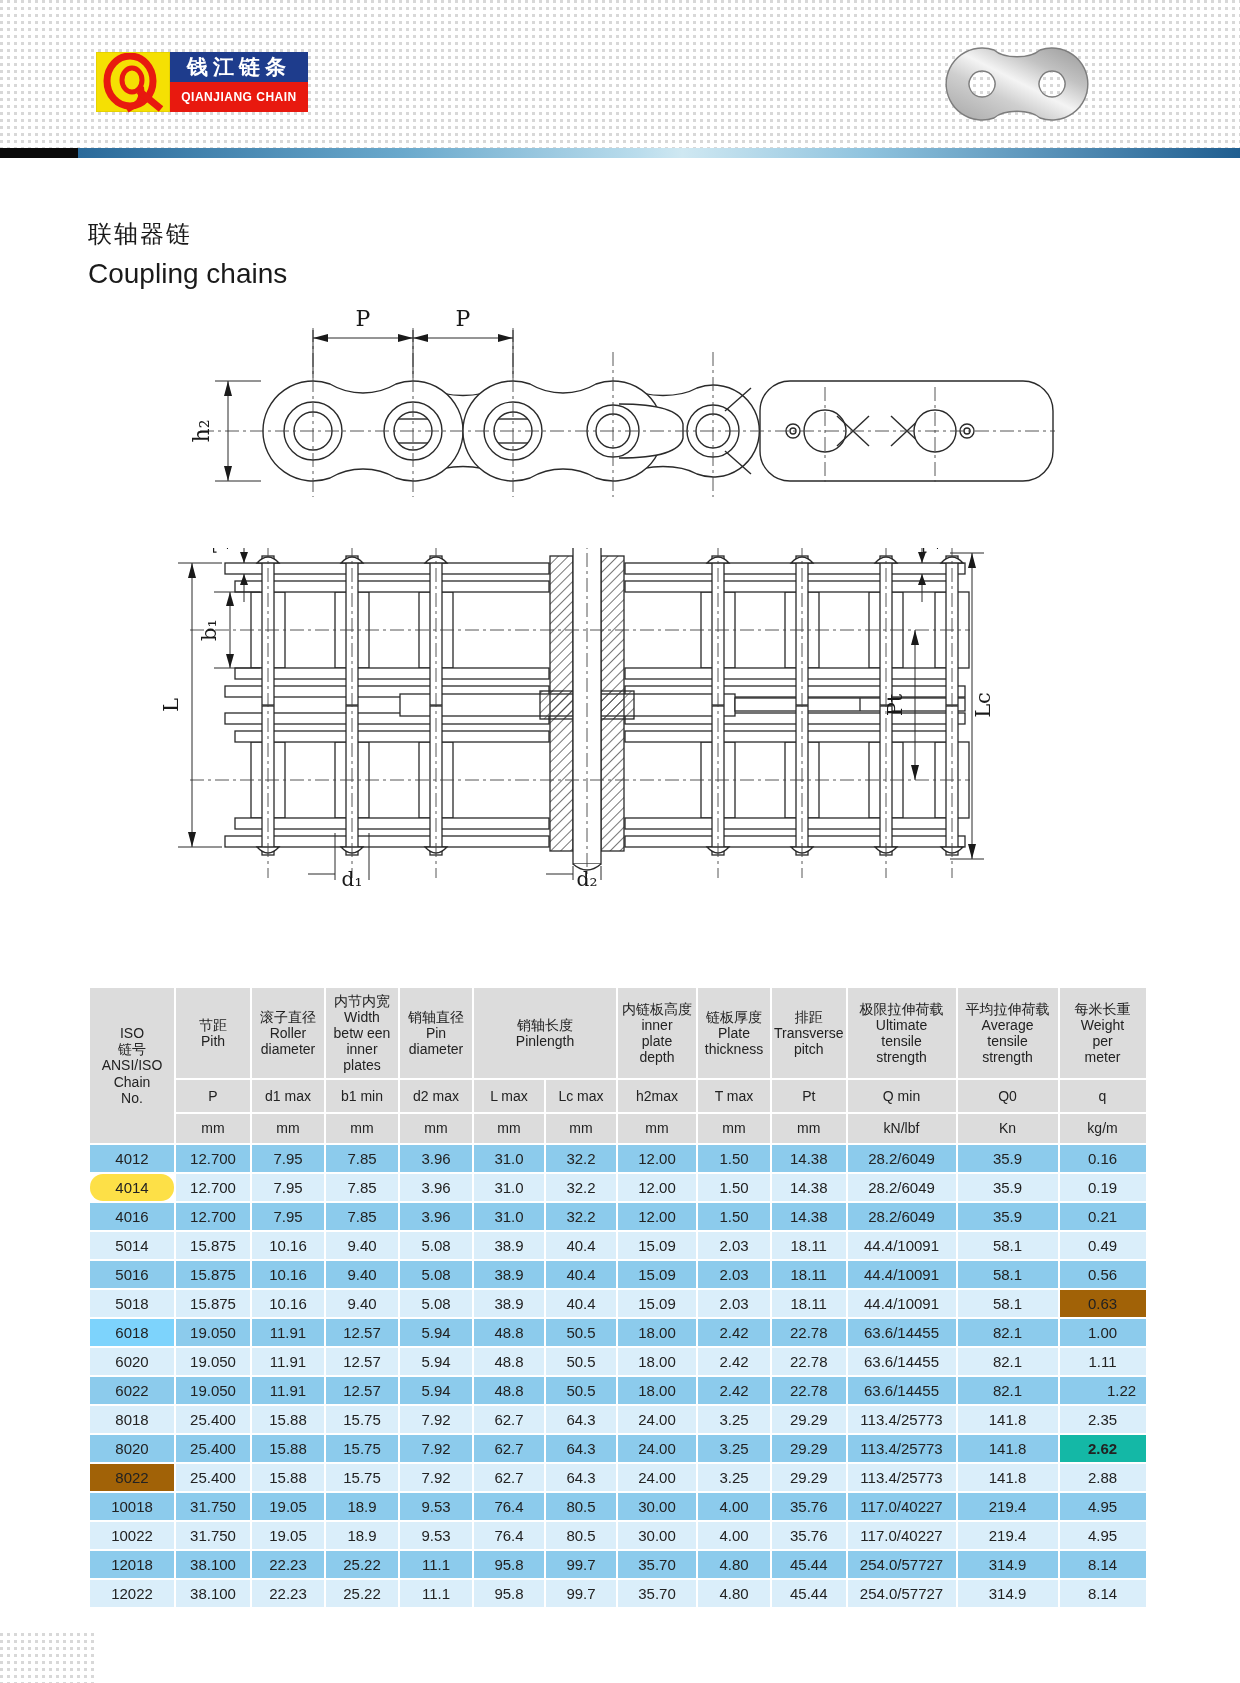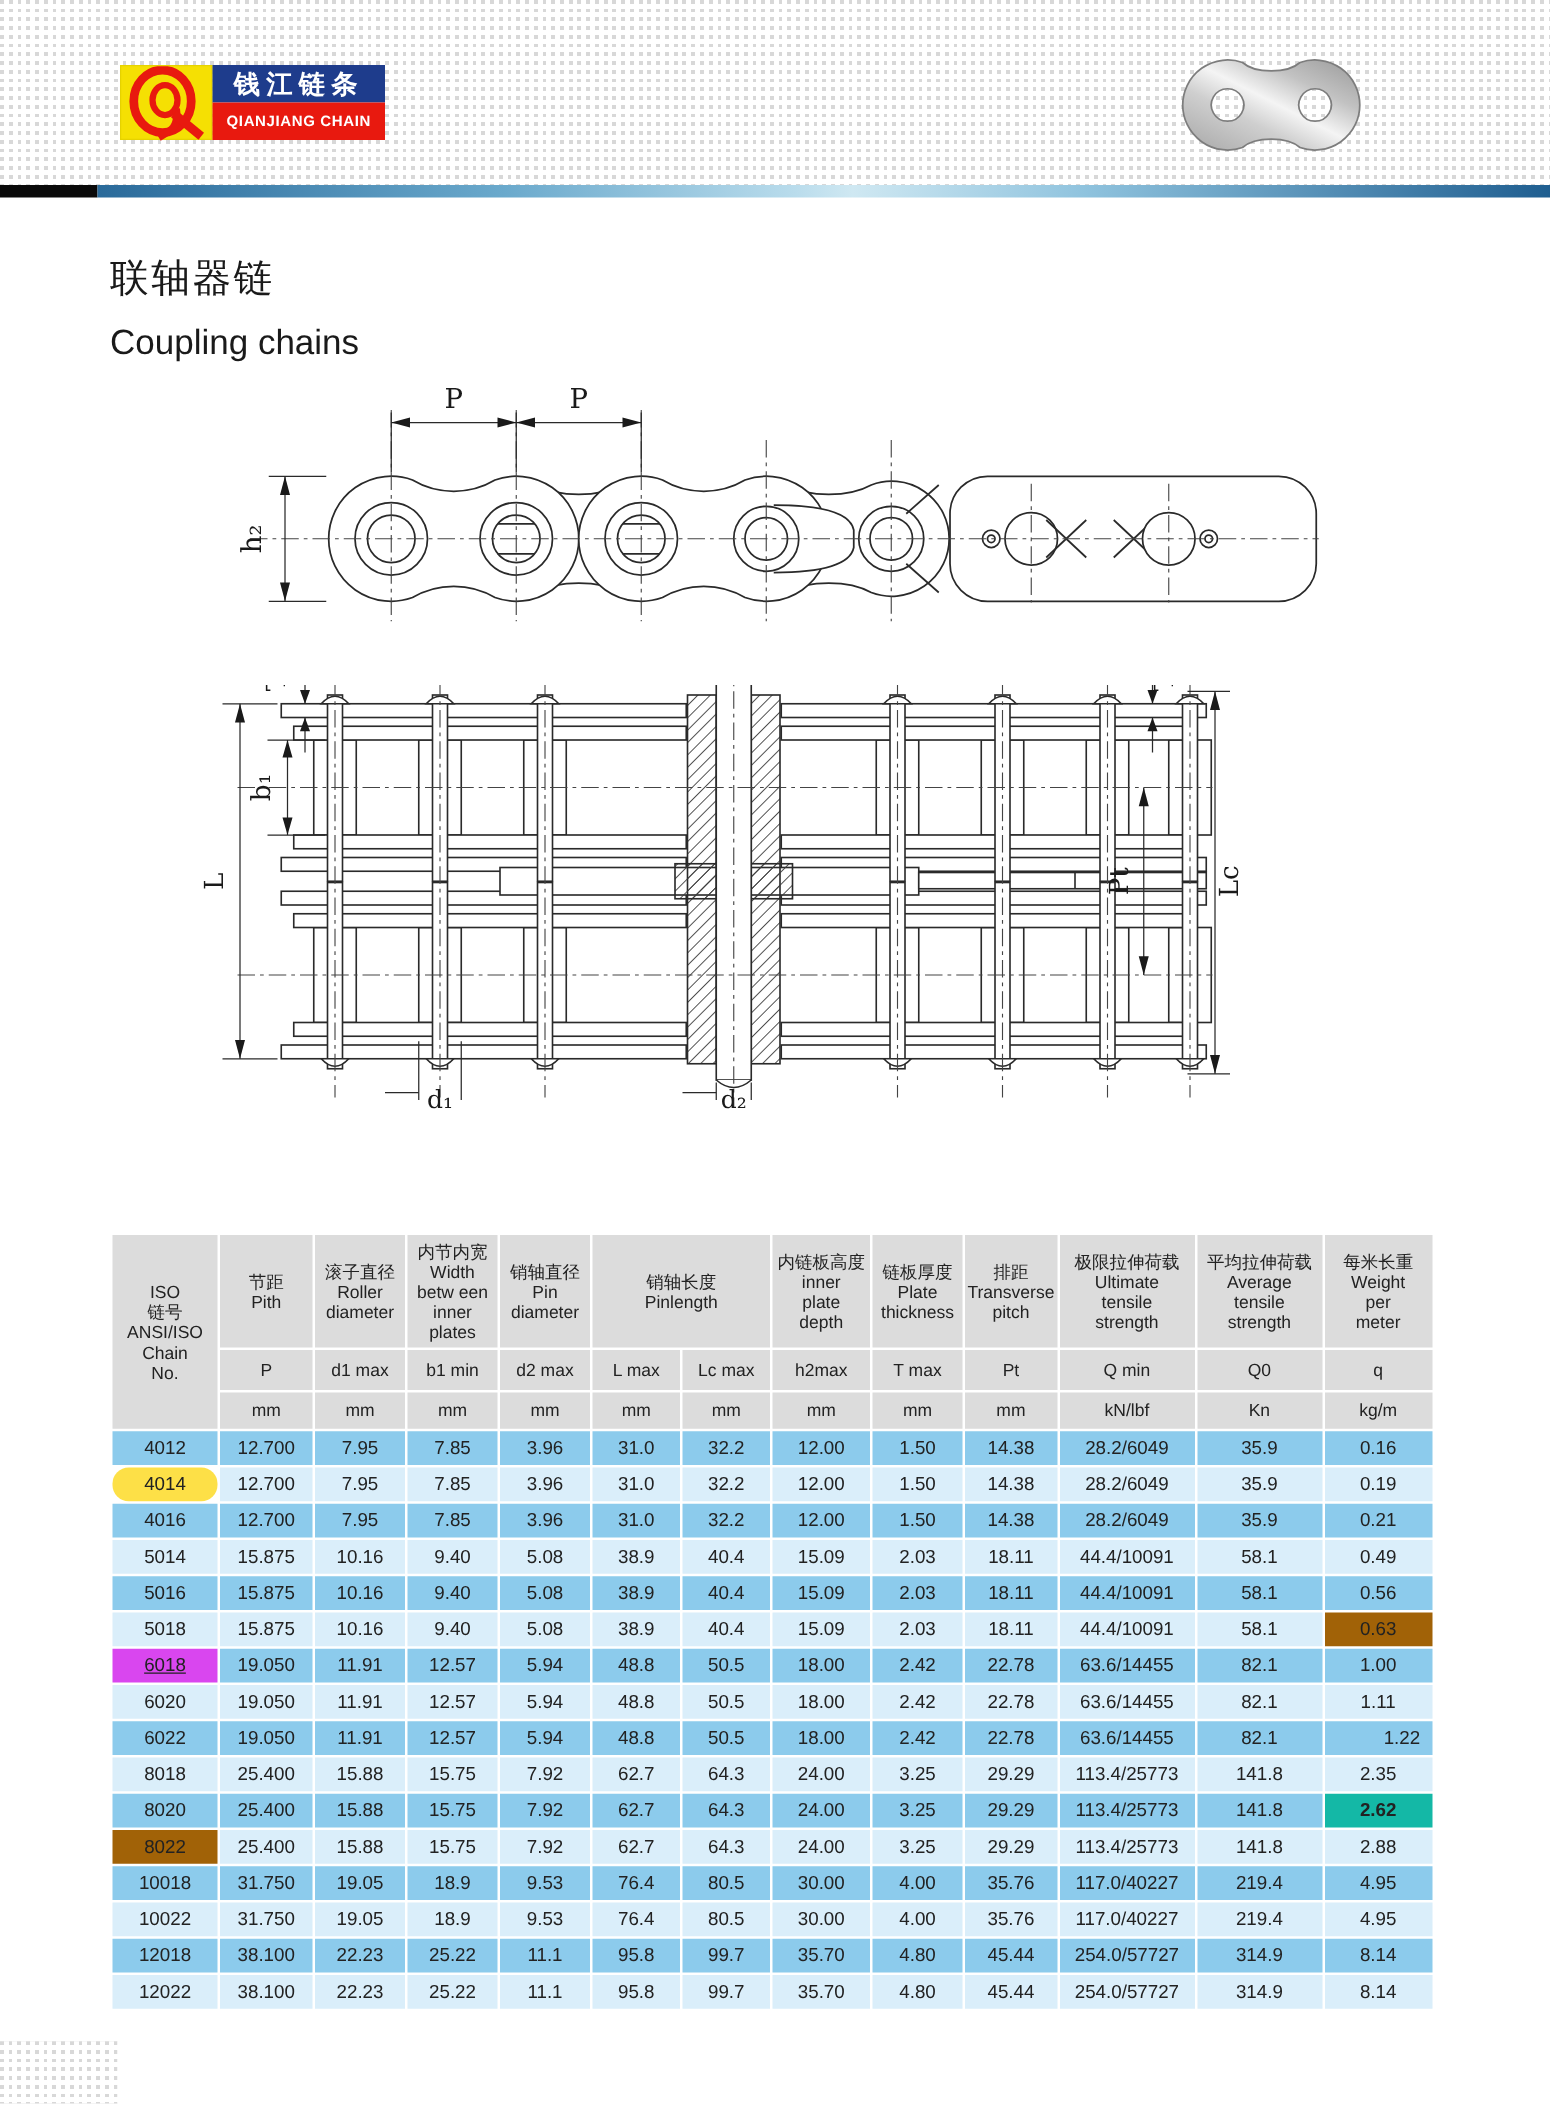--- a/index.html
+++ b/index.html
@@ -19,21 +19,21 @@
   .rule-blue{position:absolute;left:78px;top:0;width:1162px;height:10px;
     background:linear-gradient(90deg,#2a6a9a 0%,#6aa9cc 28%,#b9dcec 48%,#cfe8f2 52%,#8fc3de 68%,#1f5e90 100%);}
   .logo{position:absolute;left:96px;top:52px;width:212px;height:60px;display:flex;}
   .logo-mark{width:74px;height:60px;background:#f5e003;border:1px solid #e6d200;box-sizing:border-box;}
   .logo-right{width:138px;height:60px;display:flex;flex-direction:column;}
   .logo-cn{height:30px;background:#1e3c8c;color:#ffffff;font-weight:bold;font-size:21px;
     letter-spacing:5px;display:flex;align-items:center;justify-content:center;}
   .logo-en{height:30px;background:#e8190f;color:#ffffff;font-weight:bold;font-size:12px;
     letter-spacing:0.5px;display:flex;align-items:center;justify-content:center;}
   .plate-img{position:absolute;left:942px;top:44px;width:150px;height:80px;}
-  .title-cn{position:absolute;left:88px;top:202px;font-size:31px;letter-spacing:2px;}
+  .title-cn{position:absolute;left:88px;top:218px;font-size:24px;letter-spacing:2px;}
   .title-en{position:absolute;left:88px;top:258px;font-size:28px;}
   .diagram1{position:absolute;left:185px;top:292px;}
   .diagram2{position:absolute;left:160px;top:548px;}
   .drawing text{font-family:"DejaVu Serif","Liberation Serif",serif;fill:#1a1a1a;}
 
   .table-wrap{position:absolute;left:88px;top:986px;}
   table.spec{border-collapse:separate;border-spacing:2px;table-layout:fixed;}
   table.spec th, table.spec td{
     padding:0 2px;text-align:center;vertical-align:middle;font-weight:normal;
     font-size:15px;color:#222222;white-space:pre-line;line-height:1.15;
@@ -517,21 +517,21 @@
           <td style="background: rgb(218, 238, 250);">38.9</td>
           <td style="background: rgb(218, 238, 250);">40.4</td>
           <td style="background: rgb(218, 238, 250);">15.09</td>
           <td style="background: rgb(218, 238, 250);">2.03</td>
           <td style="background: rgb(218, 238, 250);">18.11</td>
           <td style="background: rgb(218, 238, 250);">44.4/10091</td>
           <td style="background: rgb(218, 238, 250);">58.1</td>
           <td style="background: #a16207;">0.63</td>
         </tr>
         <tr>
-          <td style="background: #d946ef; text-decoration: underline;">6018</td>
+          <td style="background: #7dd3fc;">6018</td>
           <td style="background: rgb(140, 203, 236);">19.050</td>
           <td style="background: rgb(140, 203, 236);">11.91</td>
           <td style="background: rgb(140, 203, 236);">12.57</td>
           <td style="background: rgb(140, 203, 236);">5.94</td>
           <td style="background: rgb(140, 203, 236);">48.8</td>
           <td style="background: rgb(140, 203, 236);">50.5</td>
           <td style="background: rgb(140, 203, 236);">18.00</td>
           <td style="background: rgb(140, 203, 236);">2.42</td>
           <td style="background: rgb(140, 203, 236);">22.78</td>
           <td style="background: rgb(140, 203, 236);">63.6/14455</td>

